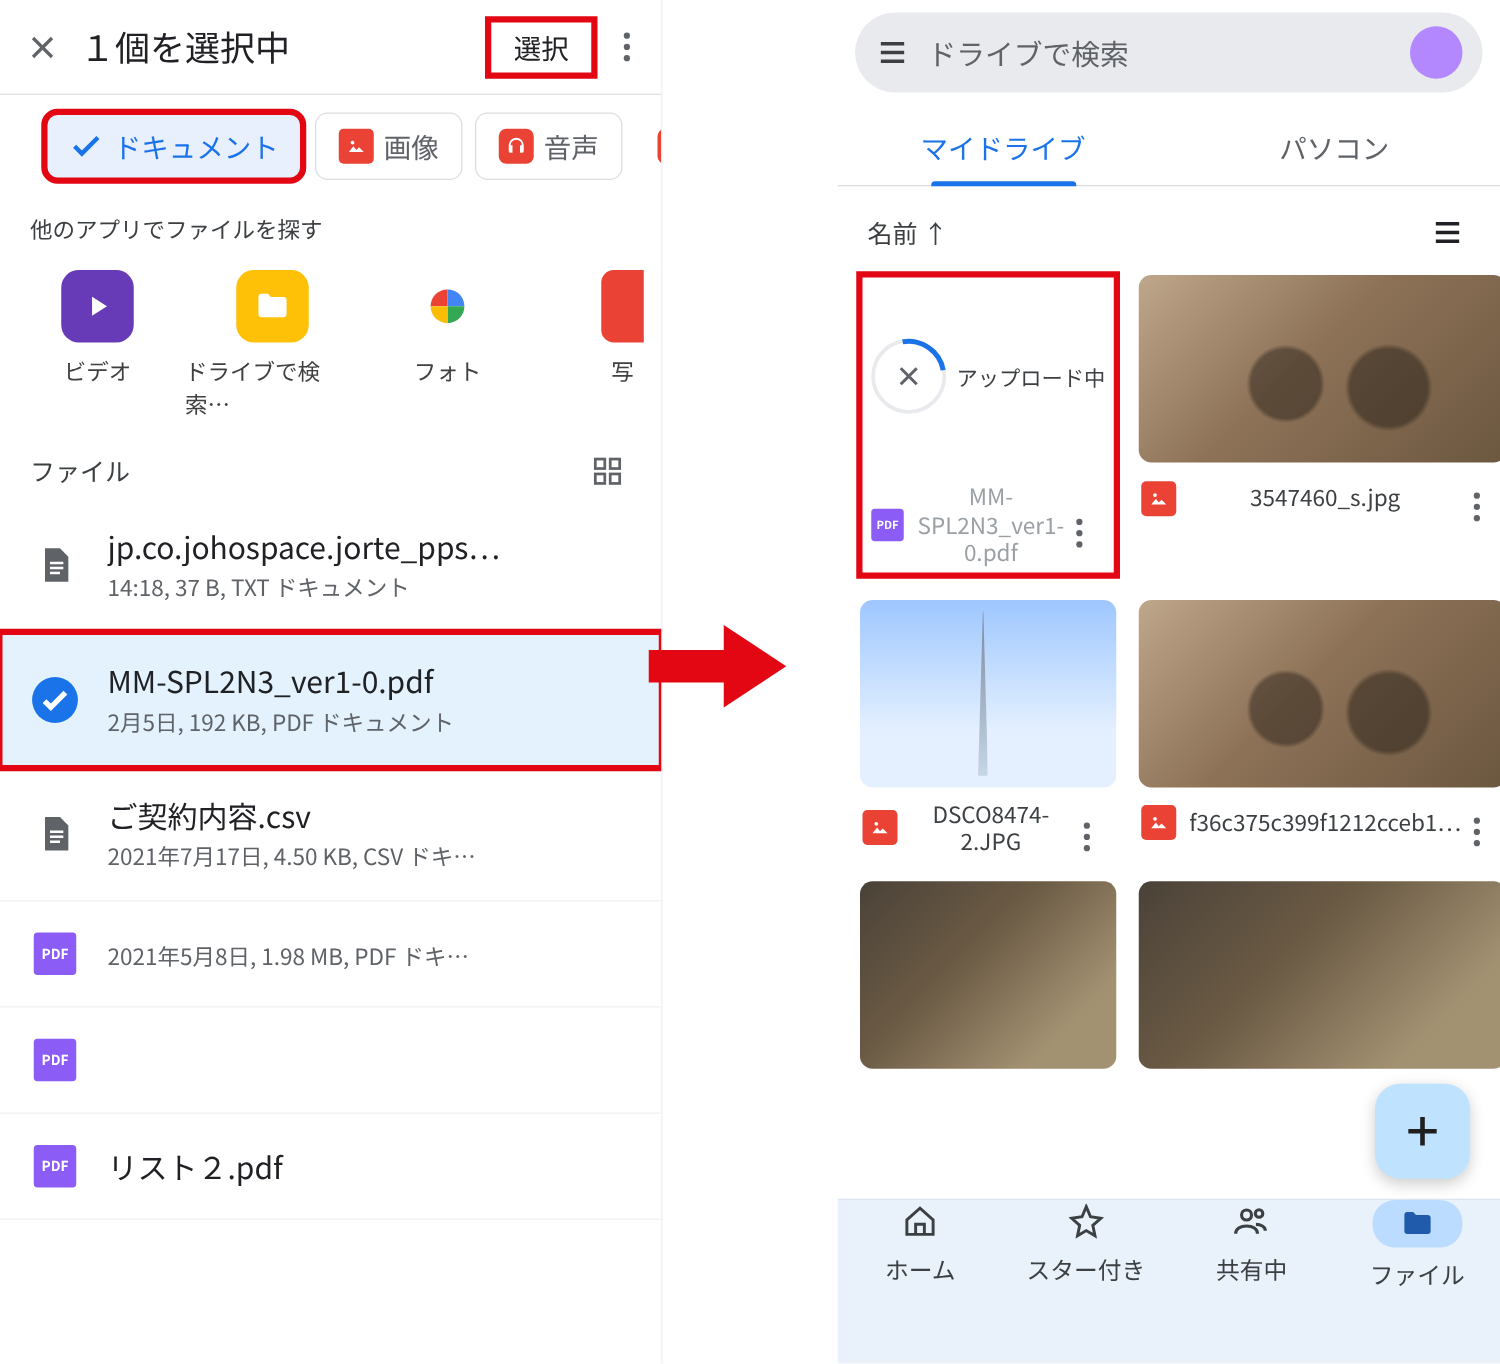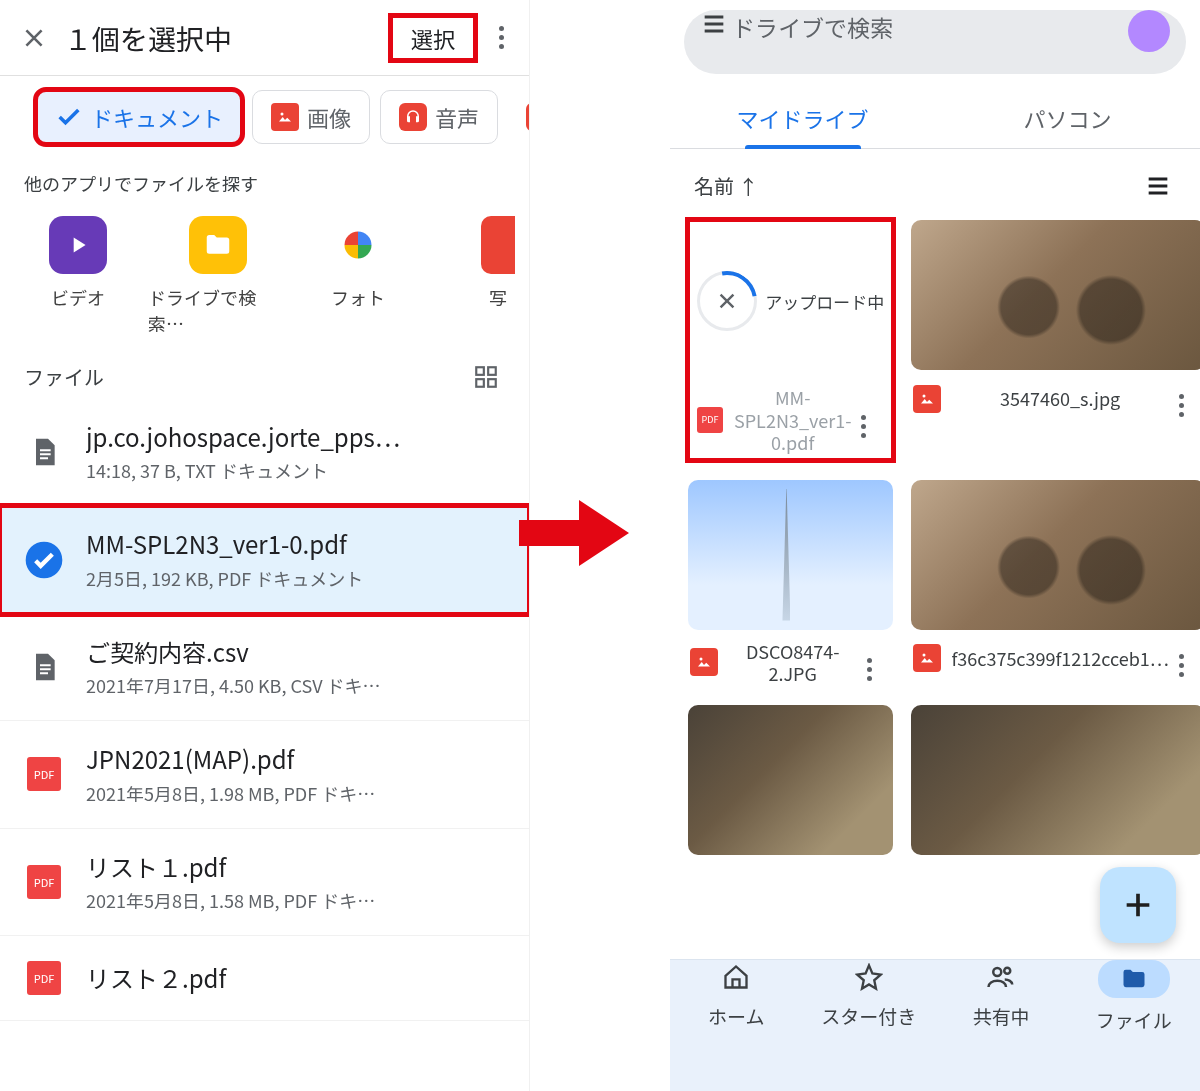--- a/index.html
+++ b/index.html
@@ -28,25 +28,25 @@
   .sec-head{display:flex;align-items:center;justify-content:space-between;padding:26px 30px 8px 24px;font-size:20px;color:#3c4043}
   .grid-ico{width:26px;height:26px;color:#5f6368}
   .flist{display:flex;flex-direction:column}
   .fitem{display:flex;align-items:center;padding:22px 24px 22px 24px;gap:22px;border-bottom:1px solid #f1f1f1}
   .fitem.selected{background:#e3f2fd}
   .fitem .lead{width:40px;height:40px;display:flex;align-items:center;justify-content:center;color:#5f6368;flex:none}
   .fitem .txt{flex:1;min-width:0}
   .fitem .name{font-size:24px;color:#202124;white-space:nowrap;overflow:hidden;text-overflow:ellipsis;line-height:1.35}
   .fitem .meta{font-size:18px;color:#5f6368;margin-top:4px;white-space:nowrap;overflow:hidden;text-overflow:ellipsis}
   .fitem .expand{width:40px;height:40px;color:#5f6368;display:flex;align-items:center;justify-content:center;flex:none}
-  .pdf-badge{width:34px;height:34px;background:#ef4444;border-radius:3px;display:flex;align-items:center;justify-content:center;color:#fff;font-size:11px;font-weight:400}
+  .pdf-badge{width:34px;height:34px;background:#8b5cf6;border-radius:3px;display:flex;align-items:center;justify-content:center;color:#fff;font-size:11px;font-weight:700}
   .check-circle{width:40px;height:40px}
   
   .r-top{height:84px;display:flex;align-items:center}
-  .search{flex:1;margin:10px 14px 10px 14px;height:64px;background:#e8eaed;border-radius:32px;display:flex;align-items:flex-start;padding:0 16px;gap:4px}
+  .search{flex:1;margin:10px 14px 10px 14px;height:64px;background:#e8eaed;border-radius:32px;display:flex;align-items:center;padding:0 16px;gap:14px}
   .search .menu{color:#3c4043}
   .search .ph{font-size:23px;color:#5f6368;flex:1}
   .avatar{width:42px;height:42px;border-radius:50%;background:#b388ff}
   .tabs{display:flex;border-bottom:1px solid #dadce0}
   .tab{flex:1;text-align:center;font-size:22px;color:#5f6368;padding:18px 0 14px;position:relative}
   .tab.active{color:#1a73e8}
   .tab.active::after{content:"";position:absolute;left:50%;transform:translateX(-50%);bottom:-1px;width:116px;height:4px;background:#1a73e8;border-radius:3px 3px 0 0}
   .sort-row{display:flex;align-items:center;justify-content:space-between;padding:22px 28px 6px 24px;font-size:20px;color:#3c4043}
   .sort-row .list-ico{color:#202124}
   .tiles{display:grid;grid-template-columns:1fr 1fr;gap:20px 18px;padding:14px 18px 170px 18px}
@@ -230,37 +230,32 @@
             <path d="M4 4l4 4M4 4v4M4 4h4 M20 4l-4 4M20 4v4M20 4h-4 M4 20l4-4M4 20v-4M4 20h4 M20 20l-4-4M20 20v-4M20 20h-4"></path>
           </svg>
         </div>
     </div>
 
     <div class="fitem">
       <div class="lead">
           <div class="pdf-badge">PDF</div>
         </div>
       <div class="txt">
-          <div class="name">JPN2021(MAP).pdf</div>
           <div class="meta">2021年5月8日, 1.98 MB, PDF ドキ…</div>
         </div>
       <div class="expand">
           <svg width="28" height="28" viewBox="0 0 24 24" fill="#5f6368">
             <path d="M4 4l4 4M4 4v4M4 4h4 M20 4l-4 4M20 4v4M20 4h-4 M4 20l4-4M4 20v-4M4 20h4 M20 20l-4-4M20 20v-4M20 20h-4"></path>
           </svg>
         </div>
     </div>
 
     <div class="fitem">
       <div class="lead">
           <div class="pdf-badge">PDF</div>
-        </div>
-      <div class="txt">
-          <div class="name">リスト１.pdf</div>
-          <div class="meta">2021年5月8日, 1.58 MB, PDF ドキ…</div>
         </div>
       <div class="expand">
           <svg width="28" height="28" viewBox="0 0 24 24" fill="#5f6368">
             <path d="M4 4l4 4M4 4v4M4 4h4 M20 4l-4 4M20 4v4M20 4h-4 M4 20l4-4M4 20v-4M4 20h4 M20 20l-4-4M20 20v-4M20 20h-4"></path>
           </svg>
         </div>
     </div>
 
     <div class="fitem">
       <div class="lead">

